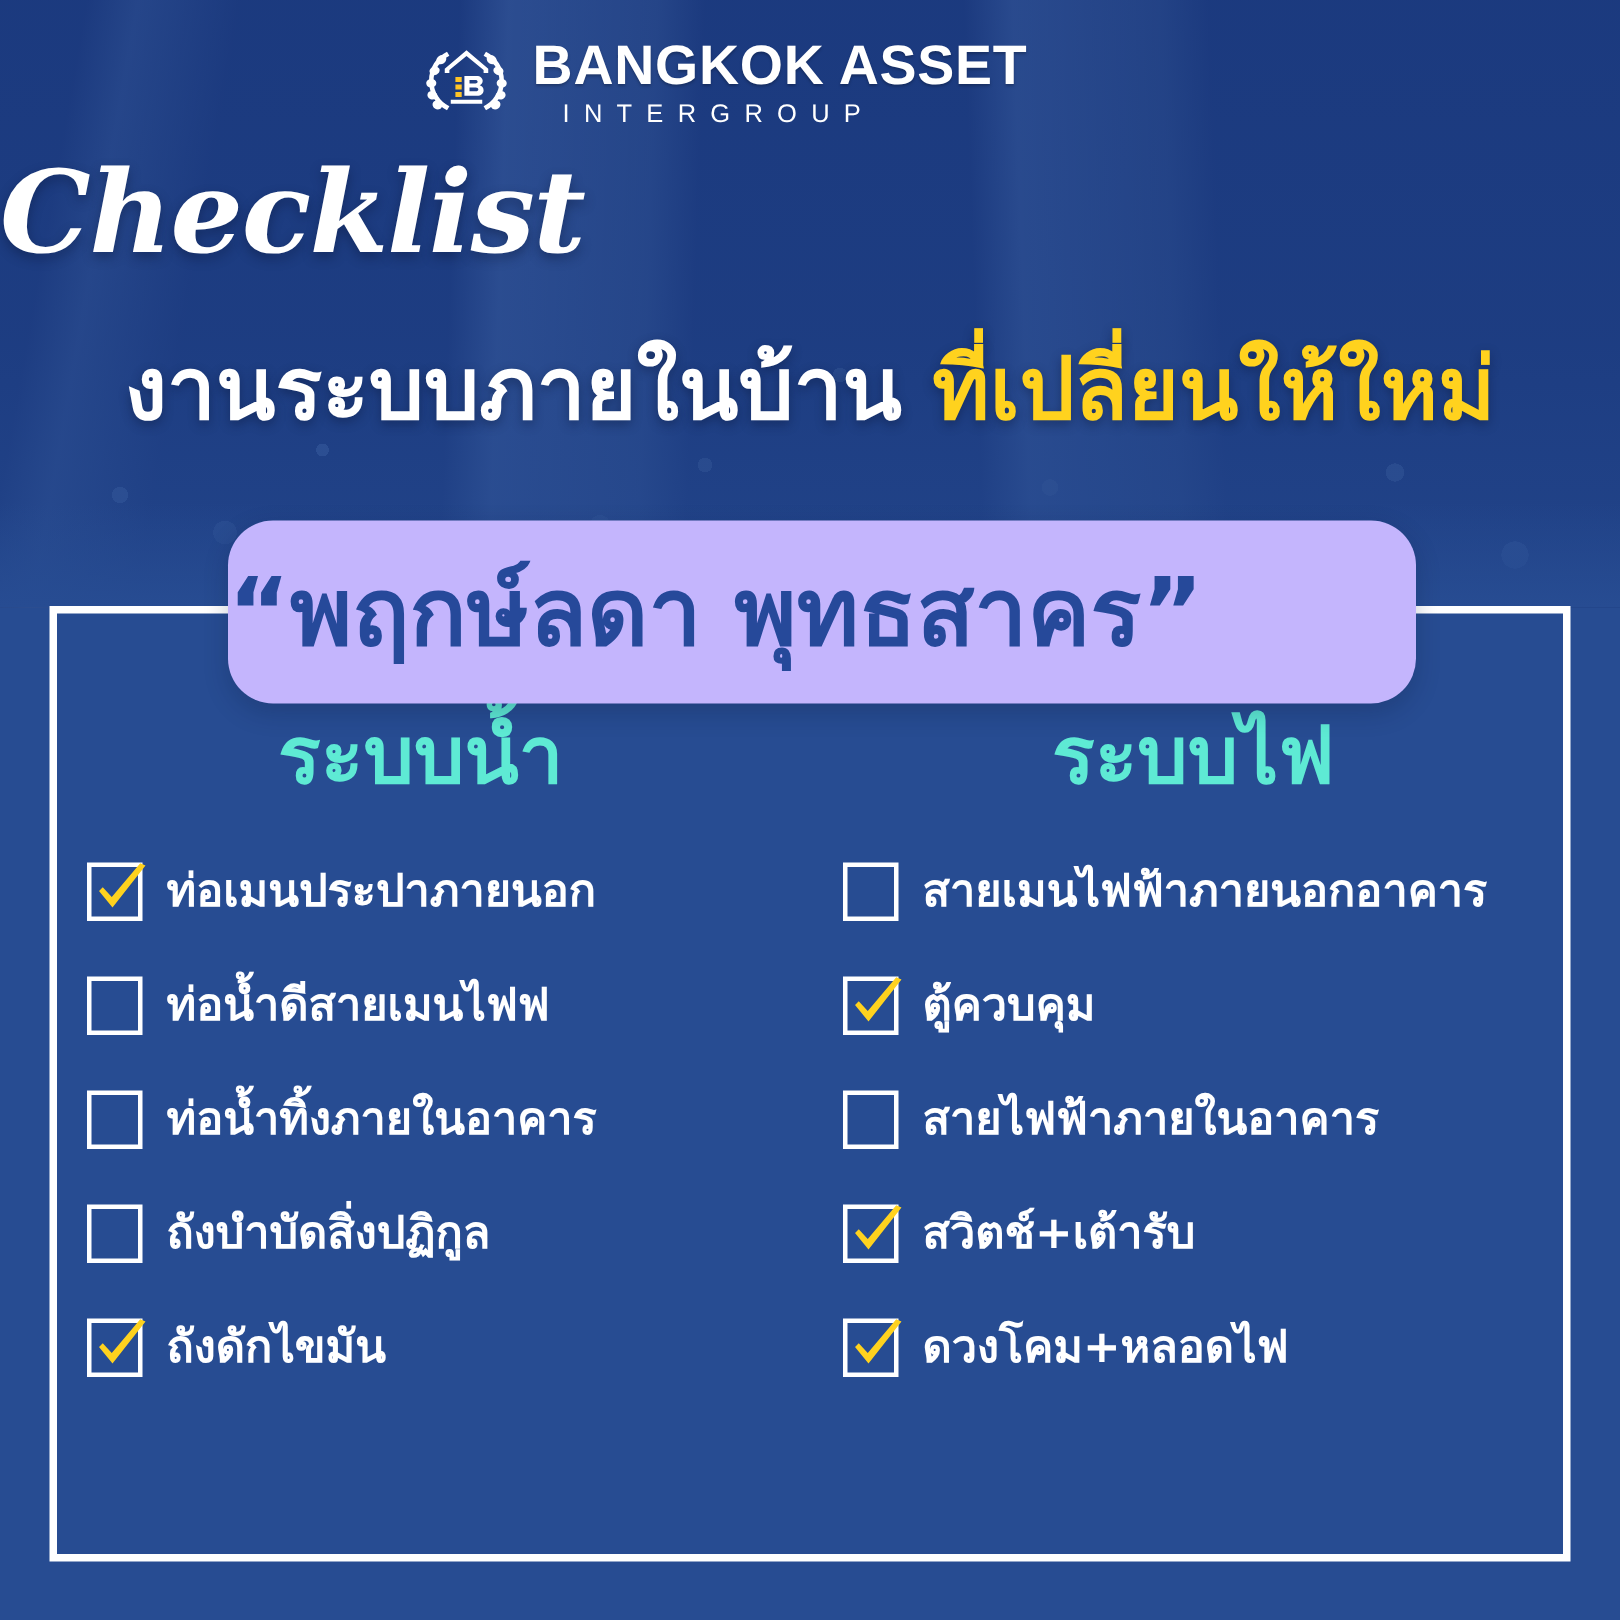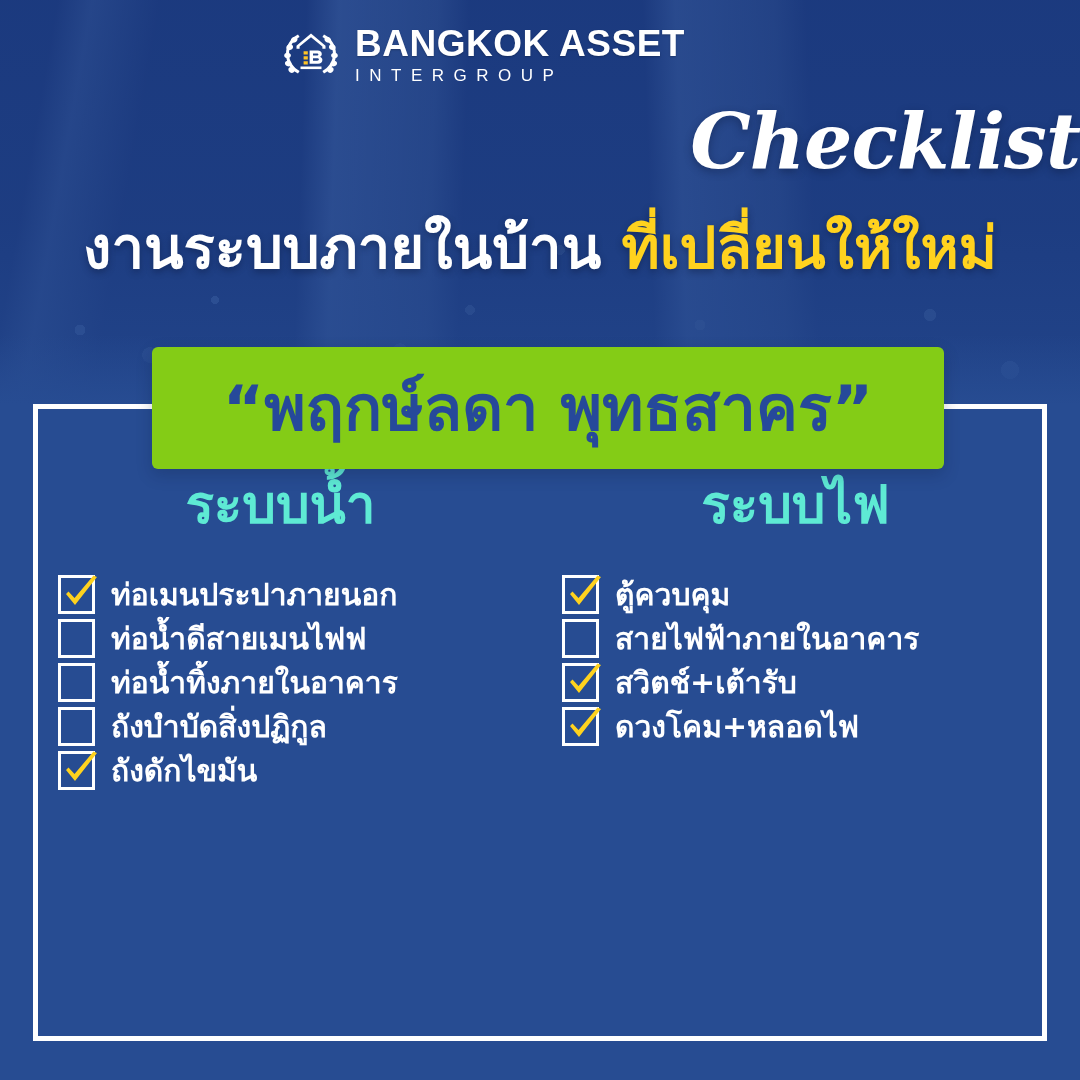--- a/index.html
+++ b/index.html
@@ -84,45 +84,45 @@
   }
   #logo-mark{ width:64px; height:64px; display:block; }
   #logo-text{ display:flex; flex-direction:column; align-items:flex-start; }
   #brand-name{
     color:#ffffff; font-weight:bold; font-size:37px; line-height:1;
     letter-spacing:.5px; font-family:"Liberation Sans", sans-serif;
     text-shadow:0 1px 2px rgba(0,0,0,.25);
   }
   #brand-sub{
     color:#ffffff; font-size:17px; line-height:1; letter-spacing:9.5px;
-    margin-top:5px; font-family:"Liberation Sans", sans-serif;
+    margin-top:5px; font-family:"Liberation Sans", sans-serif;margin-left:20px;
   }
 
   
   #checklist-title{
-    position:absolute; top:104px; left:0; width:1080px; text-align:right;
+    position:absolute; top:104px; left:0; width:1080px; text-align:left;
     color:#ffffff; font-family:"DejaVu Serif", serif; font-style:italic; font-weight:bold;
     font-size:76px; line-height:1; letter-spacing:-1px;
     text-shadow:0 3px 8px rgba(10,25,60,.45);
   }
   #subtitle{
-    position:absolute; top:216px; left:0; width:1080px; text-align:center;
+    position:absolute; top:227px; left:0; width:1080px; text-align:center;
     font-size:58px; line-height:1.12; font-weight:bold;
     font-family:"DejaVu Sans", sans-serif;
     color:#ffffff;
     text-shadow:0 3px 7px rgba(10,25,60,.45);
     white-space:nowrap;
   }
   #subtitle .hl{ color:#FFD21E; }
 
   
   #project-pill{
     position:absolute; left:152px; top:347px; width:792px; height:122px;
-    background:#84cc16; border-radius:6px;
-    display:flex; align-items:center; justify-content:center;
+    background:#c4b5fd; border-radius:30px;
+    display:flex; align-items:center; 
     box-shadow:0 6px 16px rgba(8,22,56,.22);
     z-index:5;
   }
   #project-name{
     color:#26499A; font-weight:bold; font-size:63px; line-height:1;
     font-family:"DejaVu Sans", sans-serif; white-space:nowrap;
   }
 
   
   #frame{
@@ -137,21 +137,21 @@
   }
   .col{ flex:1 1 50%; padding-top:74px; }
   .col-head{
     text-align:center; color:#5eead4; font-weight:bold;
     font-size:53px; line-height:1; font-family:"DejaVu Sans", sans-serif;
     margin-bottom:44px;
   }
   .col.water .col-head{ padding-right:12px; }
   .col.elec .col-head{ padding-left:4px; }
 
-  .items{ display:flex; flex-direction:column; gap:5px; }
+  .items{ display:flex; flex-direction:column; gap:37px; }
   .col.water .items{ padding-left:25px; }
   .col.elec  .items{ padding-left:22px; }
 
   .item{ display:flex; align-items:center; gap:16px; }
   .box{
     width:37px; height:39px; flex:0 0 37px;
     border:3px solid #ffffff; position:relative;
   }
   .box svg{ position:absolute; left:-3px; top:-7px; width:45px; height:45px; }
   .label{
@@ -242,20 +242,24 @@
             </svg>
           </div>
           <div class="label">ถังดักไขมัน</div>
         </div>
       </div>
   </div>
   <div class="col elec">
     <div class="col-head">ระบบไฟ</div>
     <div class="items">
         <div class="item">
+          <div class="box"></div>
+          <div class="label">สายเมนไฟฟ้าภายนอกอาคาร</div>
+        </div>
+        <div class="item">
           <div class="box">
             <svg viewBox="0 0 45 45">
               <path d="M8 23 L17 34 L39 6 L35.5 4.5 L16.5 27 L10.5 20.5 Z" fill="#FFD21E"></path>
             </svg>
           </div>
           <div class="label">ตู้ควบคุม</div>
         </div>
         <div class="item">
           <div class="box"></div>
           <div class="label">สายไฟฟ้าภายในอาคาร</div>

